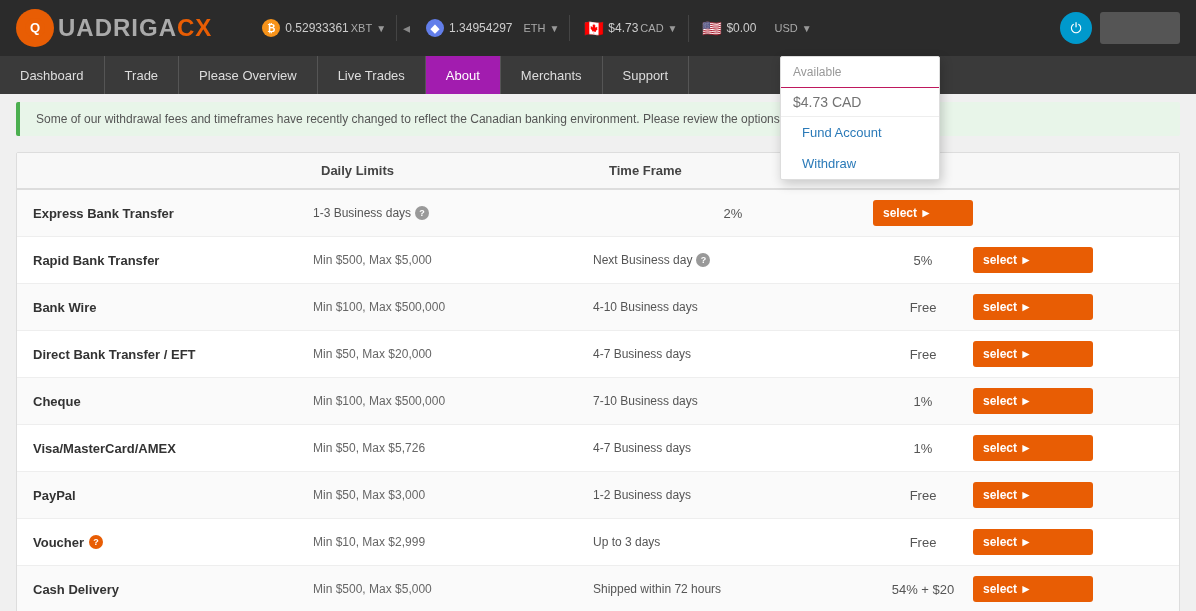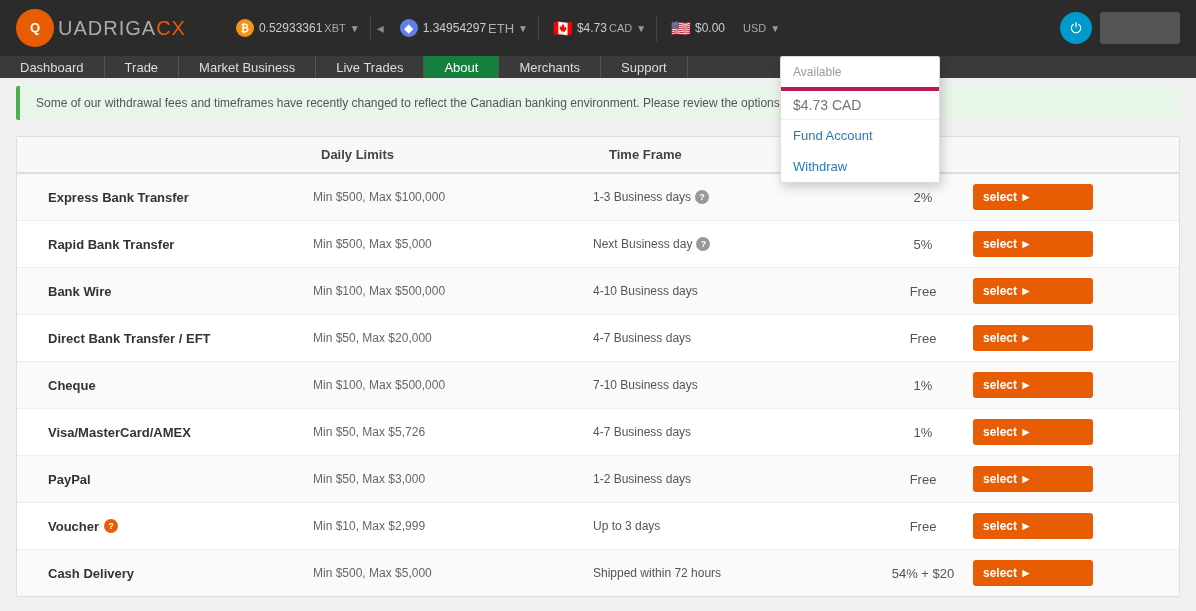--- a/index.html
+++ b/index.html
@@ -27,22 +27,22 @@
       display: flex;
       align-items: center;
       justify-content: center;
       margin-right: 4px;
       font-size: 18px;
       color: white;
       font-weight: bold;
     }
     .logo-text {
       color: white;
-      font-size: 20px;
-      font-weight: normal;
+      font-size: 24px;
+      font-weight: bold;
       letter-spacing: 1px;
     }
     .logo-text span { color: #e85d04; }
     .header-stats {
       display: flex;
       align-items: center;
       gap: 4px;
       flex: 1;
     }
     .stat-item {
@@ -93,60 +93,60 @@
       background: #555;
       margin-left: 8px;
       border-radius: 3px;
     }
 
     
     .nav {
       background: #3a3a3a;
       display: flex;
       align-items: center;
-      height: 22px;
+      height: 38px;
     }
     .nav-item {
       color: #ddd;
       padding: 0 20px;
       height: 100%;
       display: flex;
       align-items: center;
       cursor: pointer;
       font-size: 13px;
       border-right: 1px solid #555;
       white-space: nowrap;
     }
-    .nav-item.active { background: #15803d; color: white; }
+    .nav-item.active { background: #a21caf; color: white; }
     .dropdown {
       position: absolute;
       top: 56px;
       left: 780px;
       background: white;
       border: 1px solid #ddd;
       box-shadow: 2px 4px 12px rgba(0,0,0,0.2);
       z-index: 100;
       min-width: 160px;
       border-radius: 2px;
     }
     .dropdown-header {
       padding: 8px 12px;
       color: #999;
       font-size: 12px;
-      border-bottom: 4px solid #be185d;
+      border-bottom: 1px solid #be185d;
     }
     .dropdown-value {
       padding: 6px 12px;
       color: #737373;
       font-size: 14px;
       border-bottom: 1px solid #eee;
       cursor: pointer;
     }
     .dropdown-item {
-      padding: 8px 12px;
+      padding: 8px 21px;
       color: #2b7ab8;
       font-size: 13px;
       cursor: pointer;
     }
 
     
     .banner {
       background: #e8f5e9;
       border-left: 4px solid #4caf50;
       padding: 10px 16px;
@@ -189,21 +189,20 @@
     }
     .table-row:last-child { border-bottom: none; }
     .table-row:nth-child(even) { background: #fafafa; }
     .method-name {
       font-weight: bold;
       color: #333;
       font-size: 13px;
       display: flex;
       align-items: center;
       gap: 5px;
-      margin-left: 15px;
     }
     .limits { color: #666; font-size: 12px; }
     .timeframe { color: #555; font-size: 12px; display: flex; align-items: center; gap: 4px; }
     .fee { color: #555; font-size: 13px; text-align: center; }
     .select-btn {
       background: #e85d04;
       color: white;
       border: none;
       padding: 6px 10px;
       border-radius: 3px;
@@ -253,21 +252,21 @@
       <span>0.52933361</span>
       <span style="margin-left:2px;font-size:11px;color:#aaa">XBT</span>
       <span class="stat-arrow">▼</span>
     </div>
 
     <span style="color:#888;font-size:14px;margin:0 2px">◂</span>
 
     <div class="stat-item">
       <span class="coin-icon eth-icon" style="font-size:11px">◆</span>
       <span>1.34954297</span>
-      <span style="margin-left:2px;font-size:13px;color:#aaa">ETH</span>
+      <span style="margin-left:11px;font-size:11px;color:#aaa">ETH</span>
       <span class="stat-arrow">▼</span>
     </div>
 
     <div class="stat-item">
       <span style="margin-right:4px;font-size:16px">🇨🇦</span>
       <span>$4.73</span>
       <span style="margin-left:2px;font-size:11px;color:#aaa">CAD</span>
       <span class="stat-arrow">▼</span>
     </div>
 
@@ -288,21 +287,21 @@
     <div class="dropdown-header">Available</div>
     <div class="dropdown-value">$4.73 CAD</div>
     <div class="dropdown-item">Fund Account</div>
     <div class="dropdown-item">Withdraw</div>
   </div>
 </div>
 
 <div class="nav">
   <div class="nav-item">Dashboard</div>
   <div class="nav-item">Trade</div>
-  <div class="nav-item">Market Business</div>
+  <div class="nav-item">Please Overview</div>
   <div class="nav-item">Live Trades</div>
   <div class="nav-item active">About</div>
   <div class="nav-item">Merchants</div>
   <div class="nav-item">Support</div>
 </div>
 
 <div class="banner">
   <span>Some of our withdrawal fees and timeframes have recently changed to reflect the Canadian banking environment. Please review the options below.</span>
 </div>
 
@@ -311,21 +310,20 @@
     <div class="table-header">
       <div class="th"></div>
       <div class="th">Daily Limits</div>
       <div class="th">Time Frame</div>
       <div class="th">Fee</div>
       <div class="th"></div>
     </div>
 
     <div class="table-row">
       <div class="method-name">Express Bank Transfer</div>
-      <div class="limits">Min $500, Max $100,000</div>
       <div class="timeframe">
         <span>1-3 Business days</span>
         <span class="question-icon">?</span>
       </div>
       <div class="fee">2%</div>
       <button class="select-btn"><span>select</span> ►</button>
     </div>
 
     <div class="table-row">
       <div class="method-name">Rapid Bank Transfer</div>

